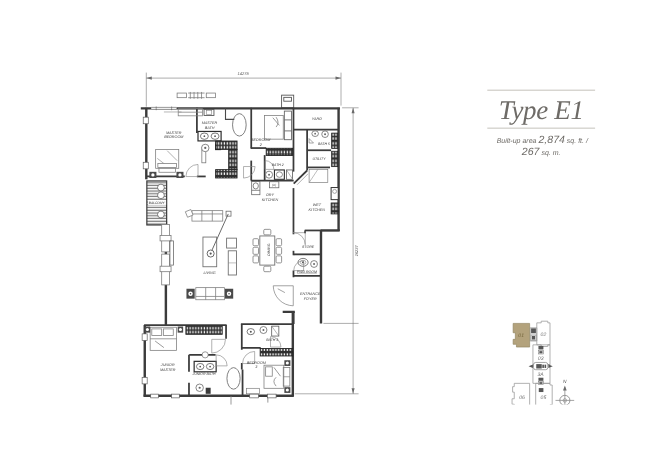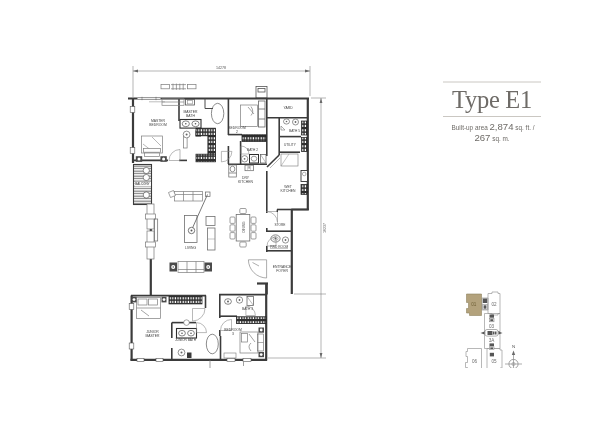--- a/index.html
+++ b/index.html
@@ -1,16 +1,16 @@
 <!DOCTYPE html>
 <html><head>
 <meta charset="utf-8">
 <style>
   html,body{margin:0;padding:0;background:#ffffff;}
-  .page{width:600px;height:368px;position:relative;background:#ffffff;overflow:hidden;}
+  .page{width:600px;height:368px;position:relative;background:#ffffff;overflow:hidden;font-style:italic;}
   svg{position:absolute;top:0;left:0;}
   text{font-family:"Liberation Sans",sans-serif;}
 </style>
 </head>
 <body>
 <div class="page">
 <svg width="600" height="424" viewBox="0 0 600 424">
 <defs>
   <pattern id="ward" width="2.6" height="8" patternUnits="userSpaceOnUse">
     <rect x="0" y="0" width="2.6" height="8" fill="#2e2e2e"></rect>

